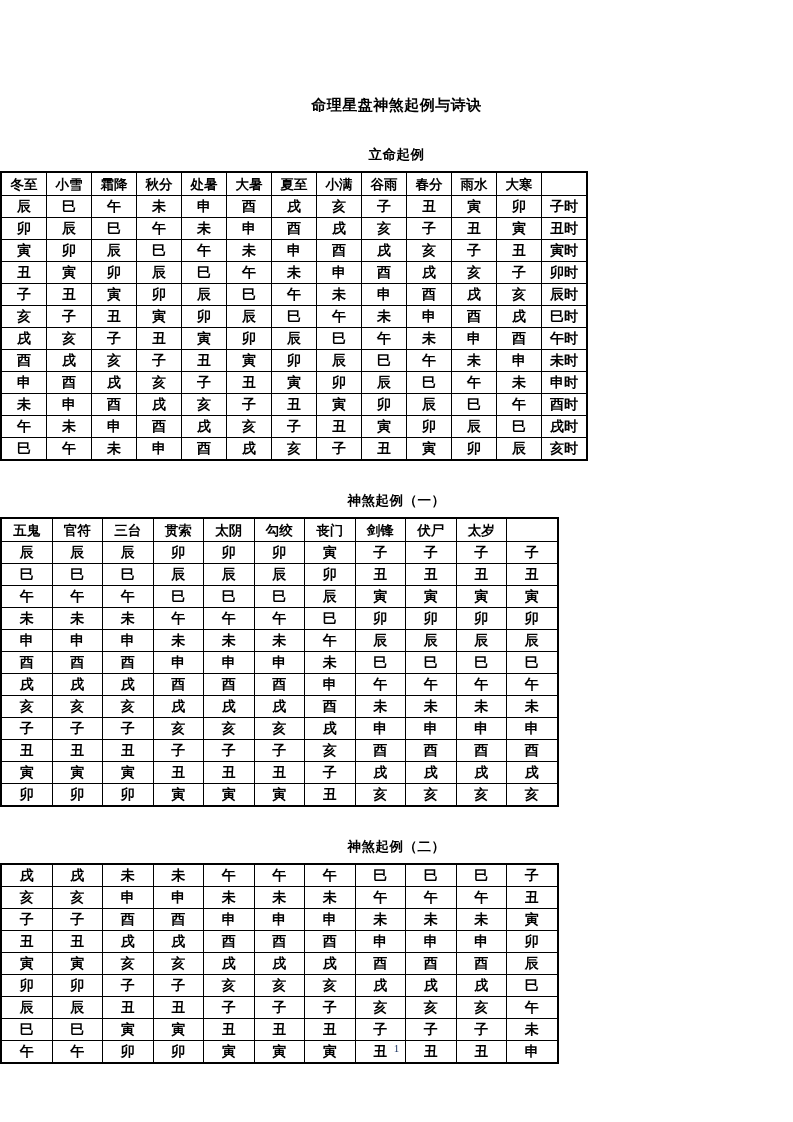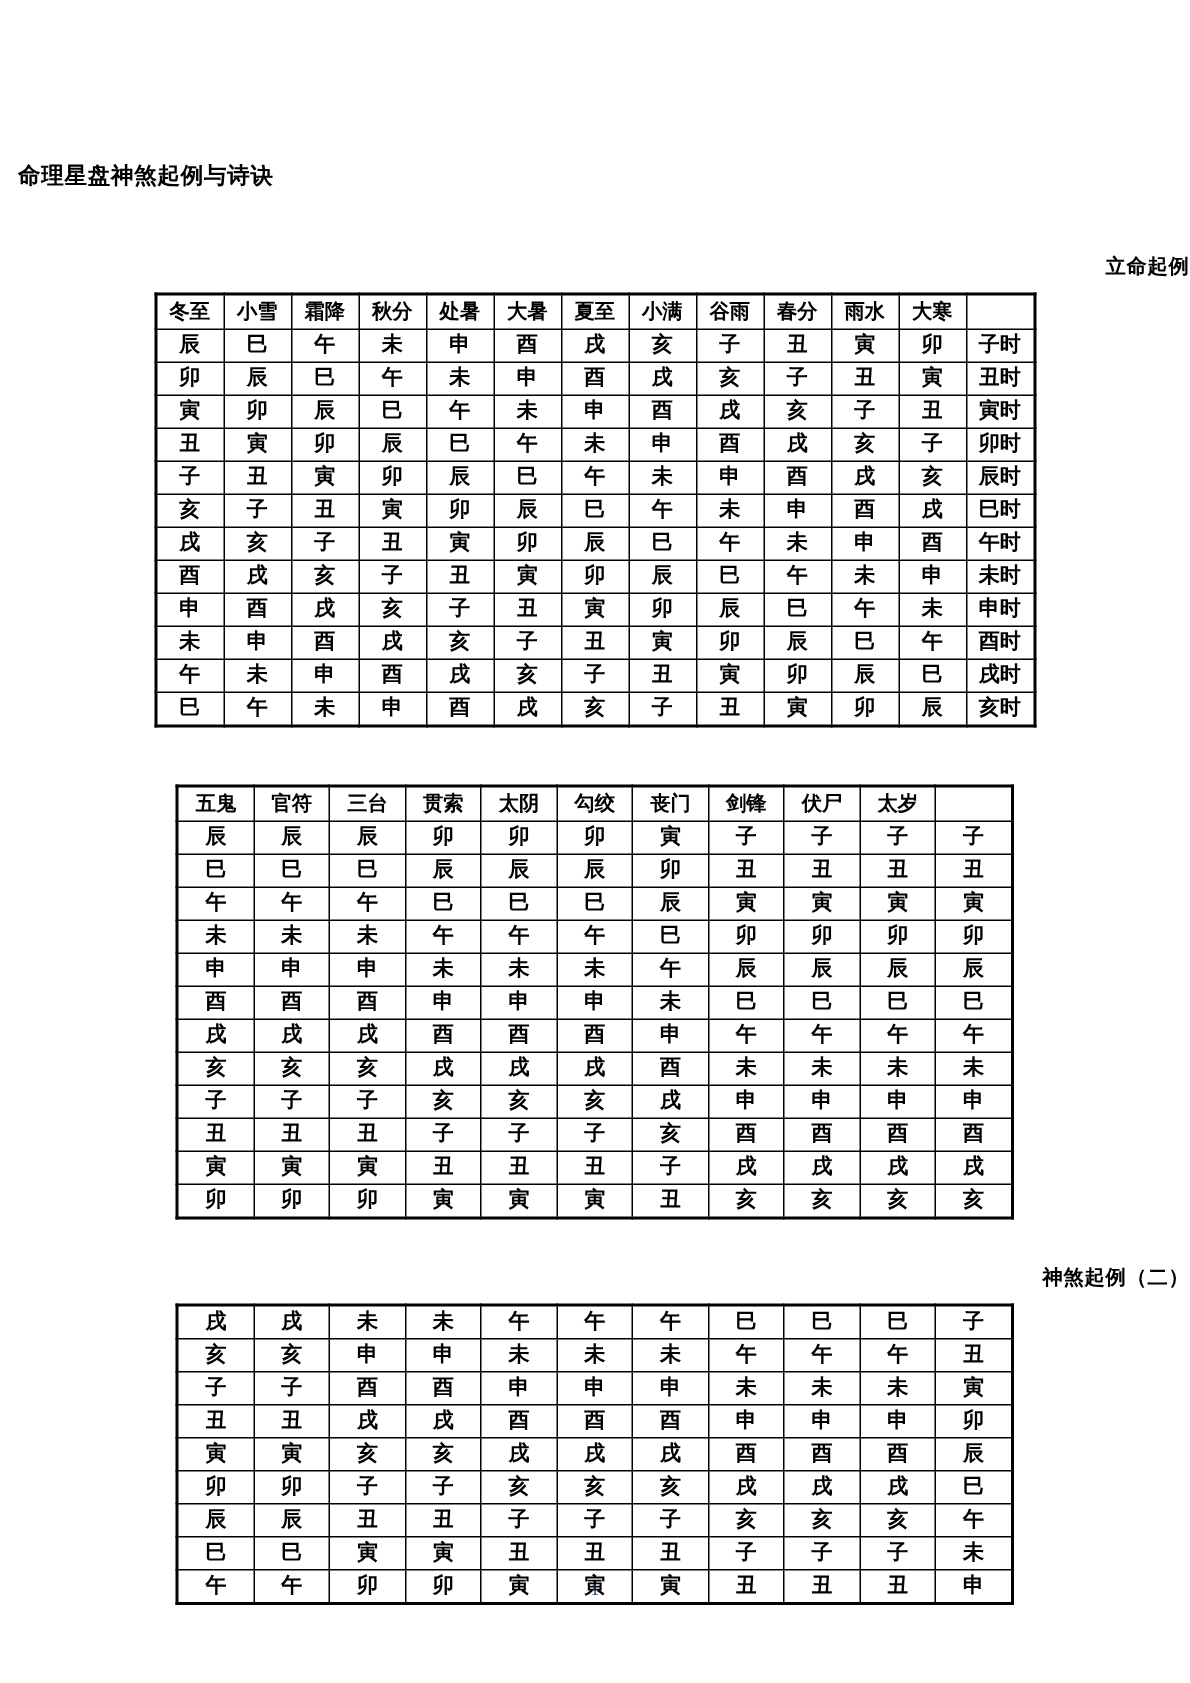--- a/index.html
+++ b/index.html
@@ -16,39 +16,39 @@
     position: relative;
     overflow: hidden;
   }
   .page {
     position: relative;
     width: 793px;
     height: 1122px;
     box-sizing: border-box;
   }
   .doc-title {
-    text-align: left;
+    text-align: center;
     font-size: 15px;
     font-weight: bold;
     letter-spacing: 0.5px;
-    margin: 12px;
+    margin: 0;
     padding-top: 95px;
     line-height: 20px;
   }
   .section-title {
-    text-align: right;
+    text-align: center;
     font-size: 13.5px;
     font-weight: bold;
     letter-spacing: 0.5px;
     line-height: 18px;
     margin: 0;
   }
   .tbl-wrap {
     display: flex;
-    justify-content: center;
+    justify-content: flex-start;
   }
   table.grid {
     border-collapse: collapse;
     table-layout: fixed;
     border: 2px solid #000000;
   }
   table.grid td {
     border: 1px solid #000000;
     text-align: center;
     vertical-align: middle;
@@ -295,20 +295,21 @@
             <td>卯</td>
             <td>辰</td>
             <td>亥时</td>
           </tr>
         </tbody>
     </table>
   </div>
 
   <div class="spacer-2"></div>
 
+  <h2 class="section-title">神煞起例（一）</h2>
 
   <div class="spacer-3"></div>
 
   <div class="tbl-wrap">
     <table class="grid t2">
       <tbody>
           <tr class="hdr">
             <td>五鬼</td>
             <td>官符</td>
             <td>三台</td>

